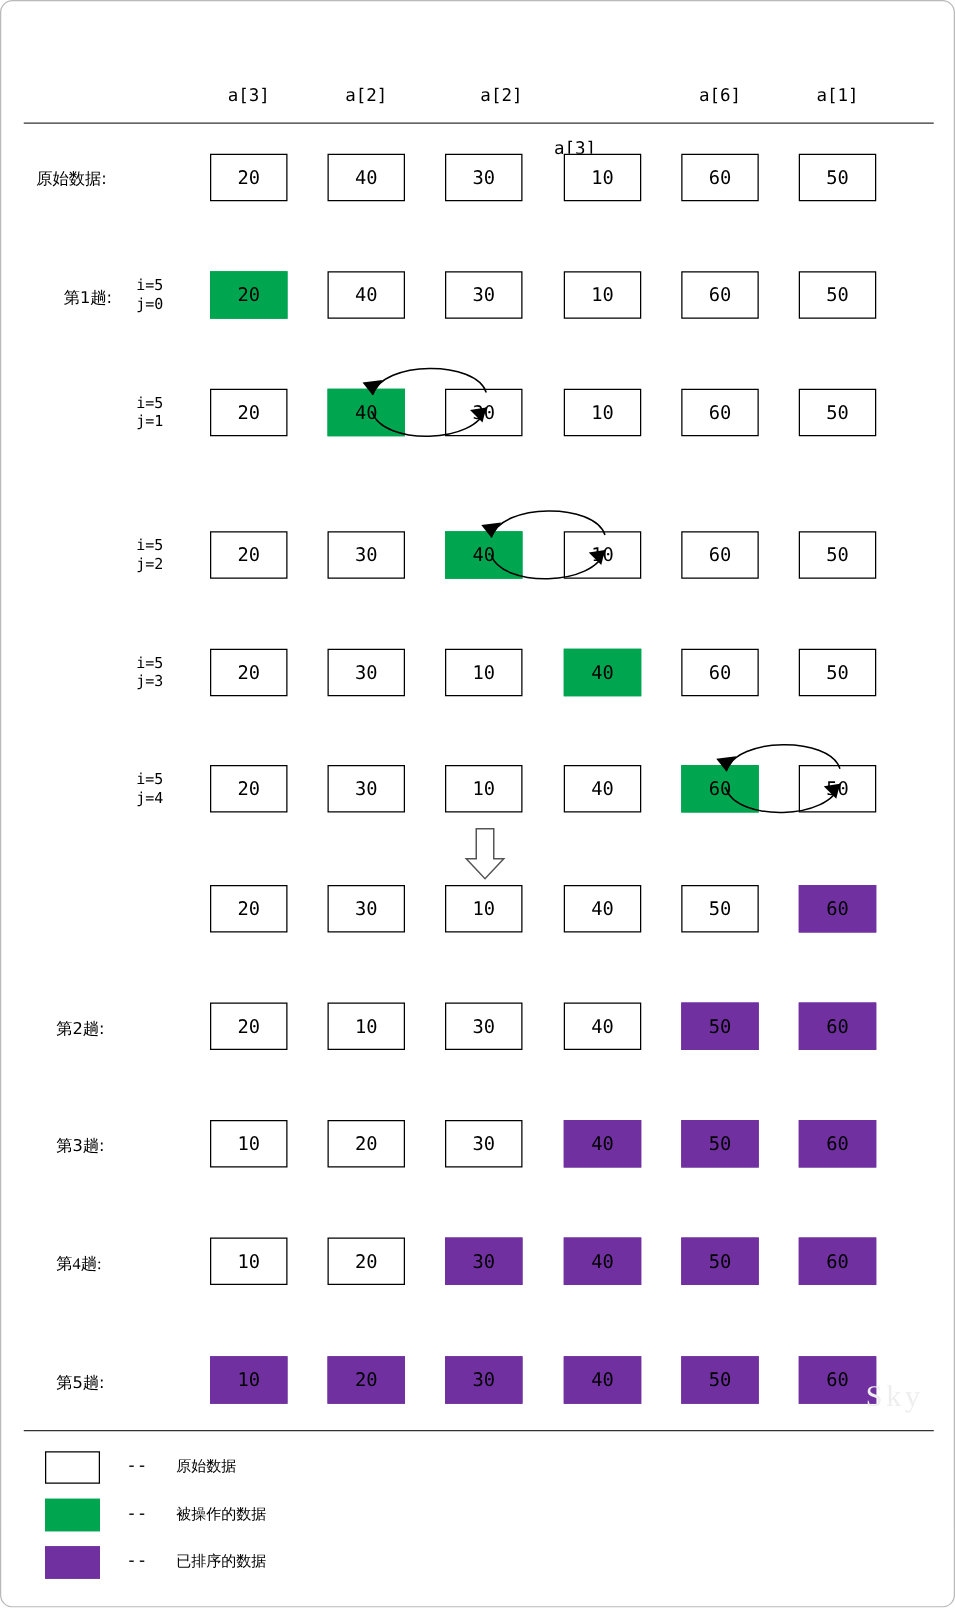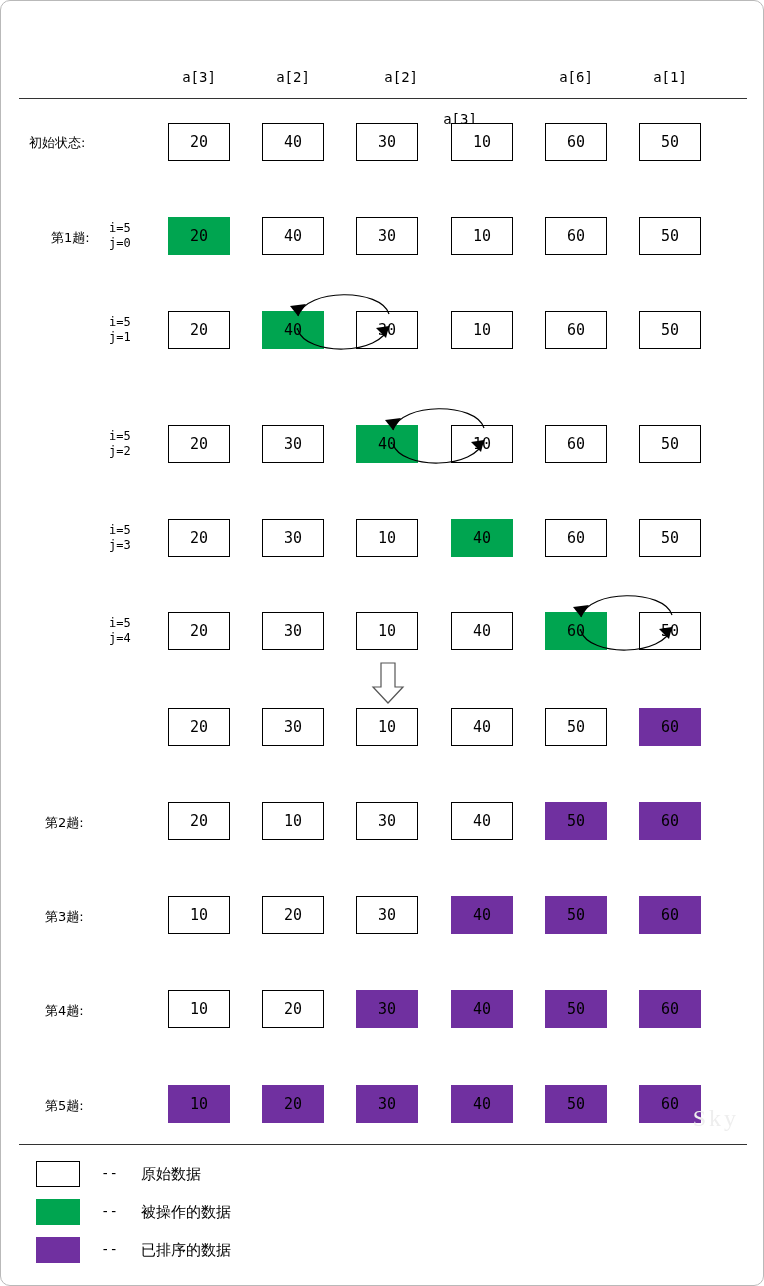--- a/index.html
+++ b/index.html
@@ -98,21 +98,21 @@
   .legend-box.green { background: #00a550; border-color: #00a550; }
   .legend-box.purple { background: #7030a0; border-color: #7030a0; }
   .legend-dash {
     position: absolute;
     font-family: "DejaVu Sans Mono", monospace;
     font-size: 14px;
   }
   .legend-text {
     position: absolute;
     font-family: "DejaVu Sans", sans-serif;
-    font-size: 15px;
+    font-size: 12px;
   }
   .watermark {
     position: absolute;
     right: 24px;
     top: 1104px;
     font-size: 24px;
     color: #eeeeee;
     letter-spacing: 3px;
     font-family: "Liberation Serif", serif;
   }
@@ -125,21 +125,21 @@
   <div class="col-header" style="left:167px; top:68px;">a[3]</div>
   <div class="col-header" style="left:261px; top:68px;">a[2]</div>
   <div class="col-header" style="left:355px; top:68px;text-align:right;">a[2]</div>
   <div class="col-header" style="left:428px; top:68px;margin-top:42px;">a[3]</div>
   <div class="col-header" style="left:544px; top:68px;">a[6]</div>
   <div class="col-header" style="left:638px; top:68px;">a[1]</div>
 
   <div class="hrule" style="top:97px;"></div>
   <div class="hrule" style="top:1143px;"></div>
 
-  <div class="rowlabel" style="left:28px; top:133px;">初始状态:</div>
+  <div class="rowlabel" style="left:28px; top:133px;">原始数据:</div>
   <div class="cell" style="left:167px; top:122px;">20</div>
   <div class="cell" style="left:261px; top:122px;">40</div>
   <div class="cell" style="left:355px; top:122px;">30</div>
   <div class="cell" style="left:450px; top:122px;">10</div>
   <div class="cell" style="left:544px; top:122px;">60</div>
   <div class="cell" style="left:638px; top:122px;">50</div>
 
   <div class="rowlabel" style="left:34px; top:228px;margin-left:16px;">第1趟:</div>
   <div class="ij" style="left:108px; top:220px;">i=5
 j=0</div>
@@ -224,21 +224,21 @@
   <div class="cell purple" style="left:638px; top:801px;">60</div>
 
   <div class="rowlabel" style="left:44px; top:907px;">第3趟:</div>
   <div class="cell" style="left:167px; top:895px;">10</div>
   <div class="cell" style="left:261px; top:895px;">20</div>
   <div class="cell" style="left:355px; top:895px;">30</div>
   <div class="cell purple" style="left:450px; top:895px;">40</div>
   <div class="cell purple" style="left:544px; top:895px;">50</div>
   <div class="cell purple" style="left:638px; top:895px;">60</div>
 
-  <div class="rowlabel" style="left:44px; top:1001px;">第4趟:</div>
+  <div class="rowlabel" style="left:44px; top:1001px;font-family:Liberation Serif, serif;">第4趟:</div>
   <div class="cell" style="left:167px; top:989px;">10</div>
   <div class="cell" style="left:261px; top:989px;">20</div>
   <div class="cell purple" style="left:355px; top:989px;">30</div>
   <div class="cell purple" style="left:450px; top:989px;">40</div>
   <div class="cell purple" style="left:544px; top:989px;">50</div>
   <div class="cell purple" style="left:638px; top:989px;">60</div>
 
   <div class="rowlabel" style="left:44px; top:1096px;">第5趟:</div>
   <div class="cell purple" style="left:167px; top:1084px;">10</div>
   <div class="cell purple" style="left:261px; top:1084px;">20</div>

